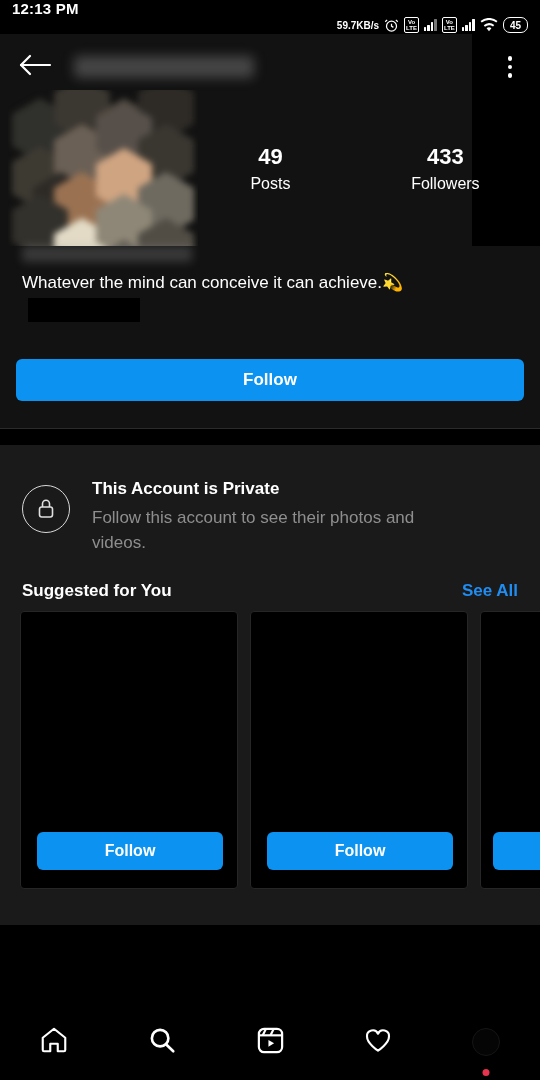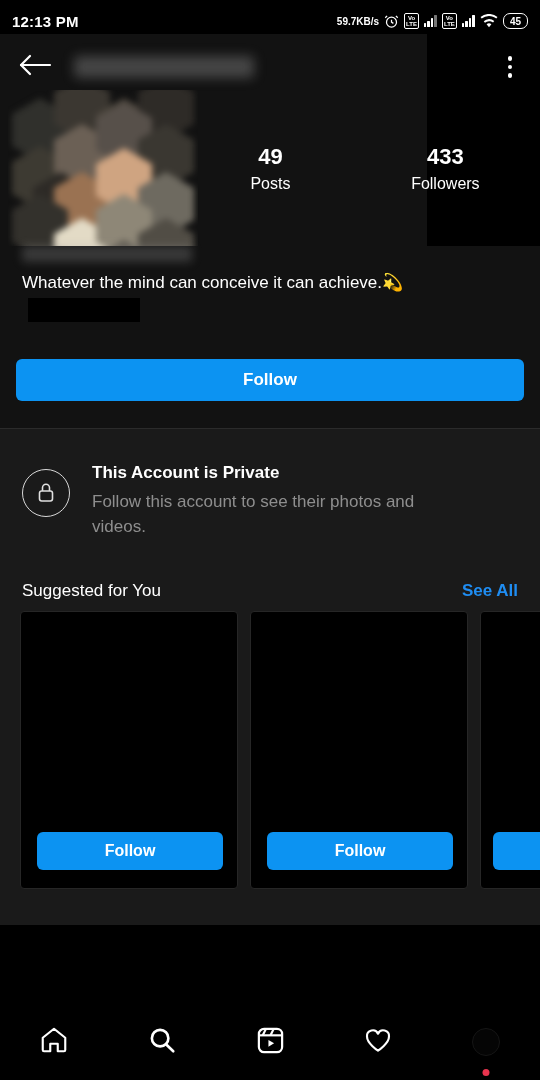--- a/index.html
+++ b/index.html
@@ -13,23 +13,24 @@
     position:relative;
     width:540px; height:1080px;
     background:#000;
   }
 
   
   .statusbar {
     position:absolute; top:0; left:0;
     width:540px; height:42px;
     background:#000;
-    display:flex; align-items:center;
+    display:flex; align-items:flex-start;
     padding:0 12px;
     color:#fff;
+    flex-direction:column;
   }
   .sb-time { font-size:15px; font-weight:bold; letter-spacing:.2px; }
   .sb-right { margin-left:auto; display:flex; align-items:center; gap:5px; }
   .sb-speed { font-size:10px; font-weight:bold; }
   .sb-ico { display:inline-flex; align-items:center; }
   .volte {
     font-size:6px; line-height:6px; font-weight:bold;
     border:1px solid #fff; border-radius:2px;
     padding:1px 1px; text-align:center; color:#fff;
   }
@@ -70,21 +71,21 @@
     width:24px; height:28px;
     display:flex; flex-direction:column;
     align-items:center; justify-content:center; gap:4px;
     cursor:pointer;
   }
   .kebab i { width:4.5px; height:4.5px; border-radius:50%; background:#fff; display:block; }
 
   
   .profile-top {
     position:absolute; top:34px; left:0;
-    width:427px; height:230px;
+    width:472px; height:230px;
     background:#121212;
   }
   .avatar {
     position:absolute; left:8px; top:56px;
     width:190px; height:190px;
     overflow:hidden;
   }
   .mosaic { position:absolute; inset:0; filter:blur(3px); }
   .hex {
     position:absolute;
@@ -146,21 +147,21 @@
     width:540px; height:182px;
     background:#121212;
   }
   .divider {
     position:absolute; left:0; width:540px; height:1px;
     background:#2b2b2b;
   }
 
   
   .private-block {
-    position:absolute; top:429px; left:0;
+    position:absolute; top:445px; left:0;
     width:540px; height:136px;
     background:#1a1a1a;
     display:flex; align-items:flex-start;
     padding:32px 22px 0 22px;
   }
   .lock-circle {
     width:48px; height:48px; min-width:48px;
     border:1.6px solid #d8d8d8; border-radius:50%;
     display:flex; align-items:center; justify-content:center;
     margin-top:8px;
@@ -175,21 +176,21 @@
   
   .suggest-block {
     position:absolute; top:565px; left:0;
     width:540px; height:360px;
     background:#1a1a1a;
   }
   .suggest-head {
     display:flex; align-items:center; justify-content:space-between;
     padding:16px 22px 10px 22px;
   }
-  .suggest-title { color:#fff; font-size:17px; font-weight:normal;text-align:center; }
+  .suggest-title { color:#fff; font-size:17px; font-weight:bold;text-align:center; }
   .see-all { color:#1f8df2; font-size:17px; font-weight:bold; cursor:pointer; }
   .cards {
     display:flex; gap:12px;
     padding:0 20px;
     overflow:hidden;
   }
   .sug-card {
     position:relative;
     min-width:218px; width:218px; height:278px;
     background:#000;

